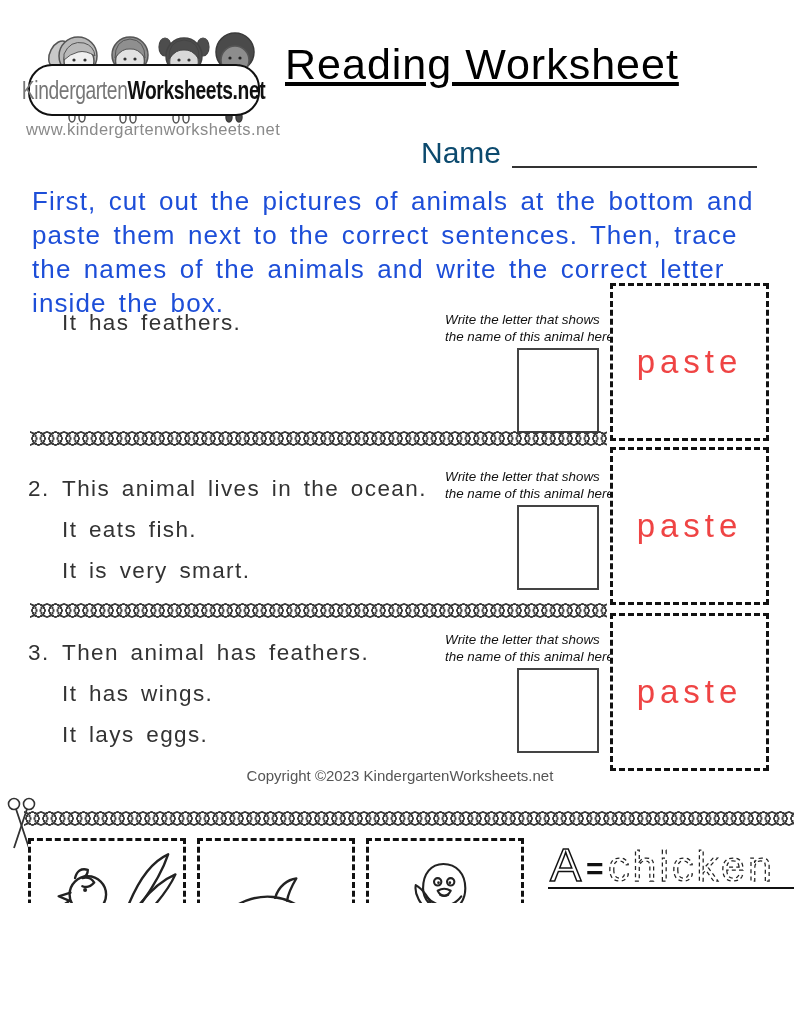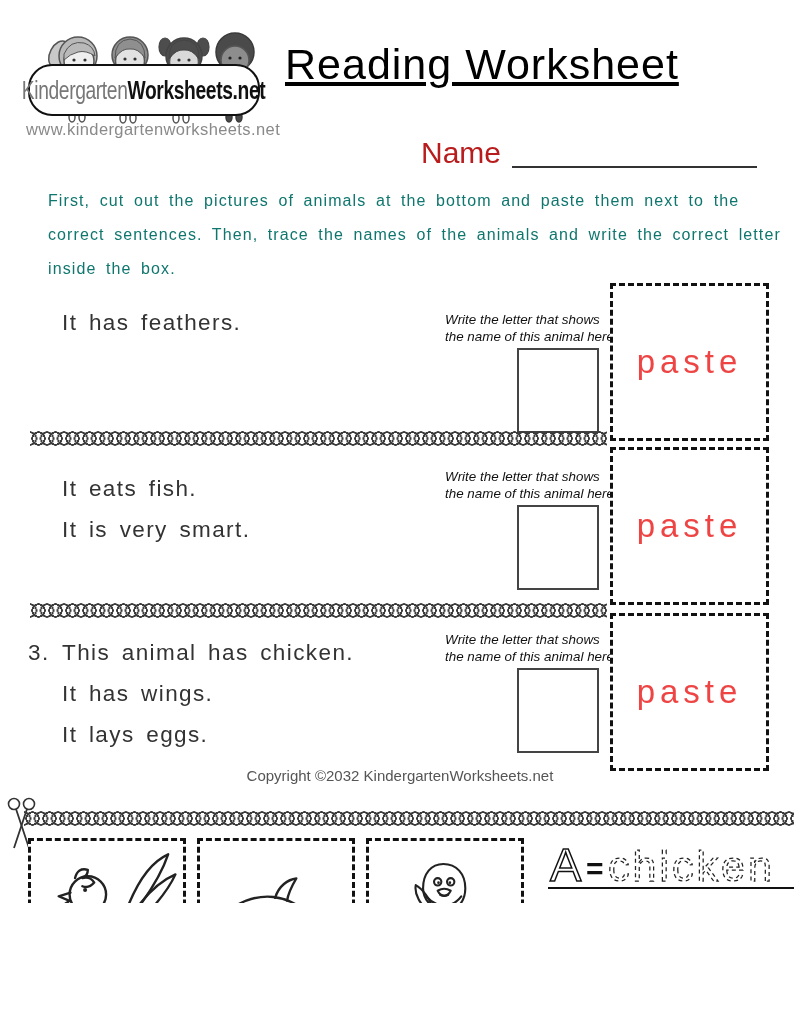--- a/index.html
+++ b/index.html
@@ -14,27 +14,27 @@
   #logo-banner {
     position:absolute; left:2px; top:50px; width:228px; height:48px;
     border:2.5px solid #111; border-radius:24px; background:#fff;
     display:flex; align-items:center; justify-content:center; white-space:nowrap;
   }
   #logo-banner .scale { transform:scaleX(0.74); letter-spacing:-0.5px; font-size:26px; }
   .logo-kg { color:#777; font-weight:400; }
   .logo-ws { color:#111; font-weight:700; }
   #site-url { left:26px; top:120px; font-size:16.5px; color:#8a8a8a; letter-spacing:0.4px; }
   #page-title { left:285px; top:40px; font-size:43px; color:#000; letter-spacing:1px;text-decoration:underline; }
-  #name-label { left:421px; top:136px; font-size:30px; color:#b91c1c; }
+  #name-label { left:421px; top:136px; font-size:30px; color:#0c4a6e; }
   #name-line { left:512px; top:166px; width:245px; border-bottom:2px solid #333; height:0; }
 
   
   #instructions {
-    left:32px; top:184px; width:735px; font-size:16px; color:#0f766e;
-    letter-spacing:1.1px; word-spacing:4px; line-height:34px;margin-left:16px;
+    left:32px; top:184px; width:735px; font-size:26px; color:#1d4ed8;
+    letter-spacing:1.1px; word-spacing:4px; line-height:34px;
   }
 
   
   .q { position:absolute; left:28px; width:430px; }
   .q-line { font-size:22.5px; color:#333; letter-spacing:1.4px; word-spacing:4px; line-height:41px; white-space:nowrap; }
   .q-num { display:inline-block; width:34px; }
   .q-sub { margin-left:34px; }
 
   .hint { position:absolute; left:445px; width:160px; font-size:13.4px; line-height:16.5px; color:#111; white-space:nowrap;font-style:italic; }
   .write-box { position:absolute; left:517px; width:78px; height:81px; border:2px solid #444; background:#fff; }
@@ -138,50 +138,51 @@
     <div>the name of this animal here.</div>
   </div>
   <div class="write-box" style="top:348px"></div>
   <div class="paste-box" style="top:283px">
     <span class="paste-label">paste</span>
   </div>
 
   <div class="chain" style="left:30px; top:430px; width:577px;"></div>
 
   <div class="q" style="top:468px">
+    <div class="q-line"><span class="q-num">2.</span><span>This animal lives in the ocean.</span></div>
     <div class="q-line q-sub">It eats fish.</div>
     <div class="q-line q-sub">It is very smart.</div>
   </div>
   <div class="hint" style="top:469px">
     <div>Write the letter that shows</div>
     <div>the name of this animal here.</div>
   </div>
   <div class="write-box" style="top:505px"></div>
   <div class="paste-box" style="top:447px">
     <span class="paste-label">paste</span>
   </div>
 
   <div class="chain" style="left:30px; top:602px; width:577px;"></div>
 
   <div class="q" style="top:632px">
-    <div class="q-line"><span class="q-num">3.</span><span>This animal has chicken.</span></div>
+    <div class="q-line"><span class="q-num">3.</span><span>Then animal has feathers.</span></div>
     <div class="q-line q-sub">It has wings.</div>
     <div class="q-line q-sub">It lays eggs.</div>
   </div>
   <div class="hint" style="top:632px">
     <div>Write the letter that shows</div>
     <div>the name of this animal here.</div>
   </div>
   <div class="write-box" style="top:668px"></div>
   <div class="paste-box" style="top:613px">
     <span class="paste-label">paste</span>
   </div>
 
   <div class="abs" id="copyright">
-    <div>Copyright ©2032 KindergartenWorksheets.net</div>
+    <div>Copyright ©2023 KindergartenWorksheets.net</div>
   </div>
 
   <svg class="abs" style="left:5px; top:796px;" width="34" height="58" viewBox="0 0 34 58">
     <circle cx="9" cy="8" r="5.5" fill="none" stroke="#333" stroke-width="1.6"></circle>
     <circle cx="24" cy="8" r="5.5" fill="none" stroke="#333" stroke-width="1.6"></circle>
     <line x1="11" y1="13" x2="24" y2="52" stroke="#333" stroke-width="1.8"></line>
     <line x1="22" y1="13" x2="9" y2="52" stroke="#333" stroke-width="1.8"></line>
   </svg>
   <div class="chain" style="left:24px; top:810px; width:770px;"></div>
 

